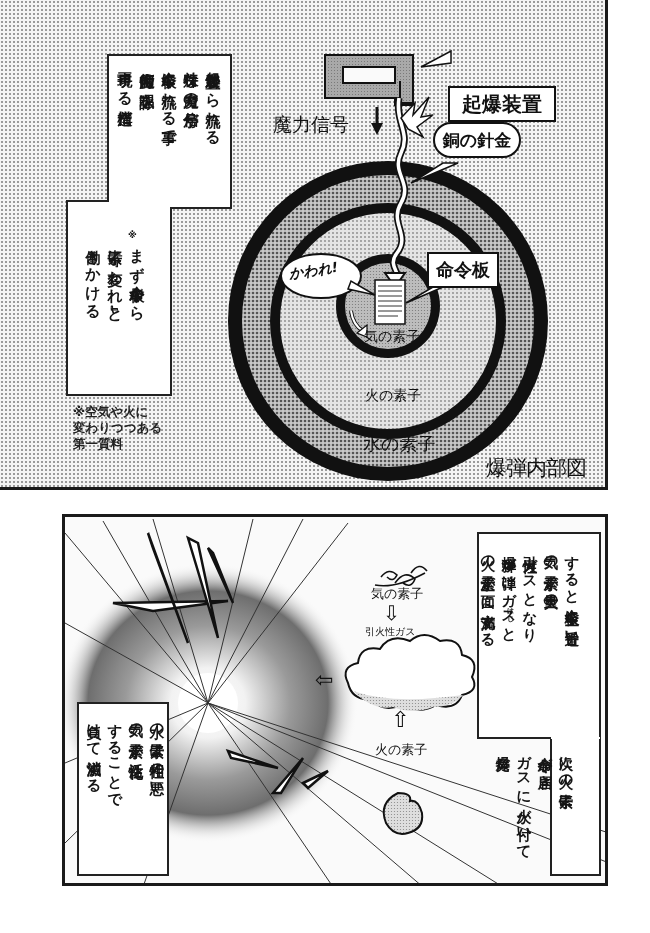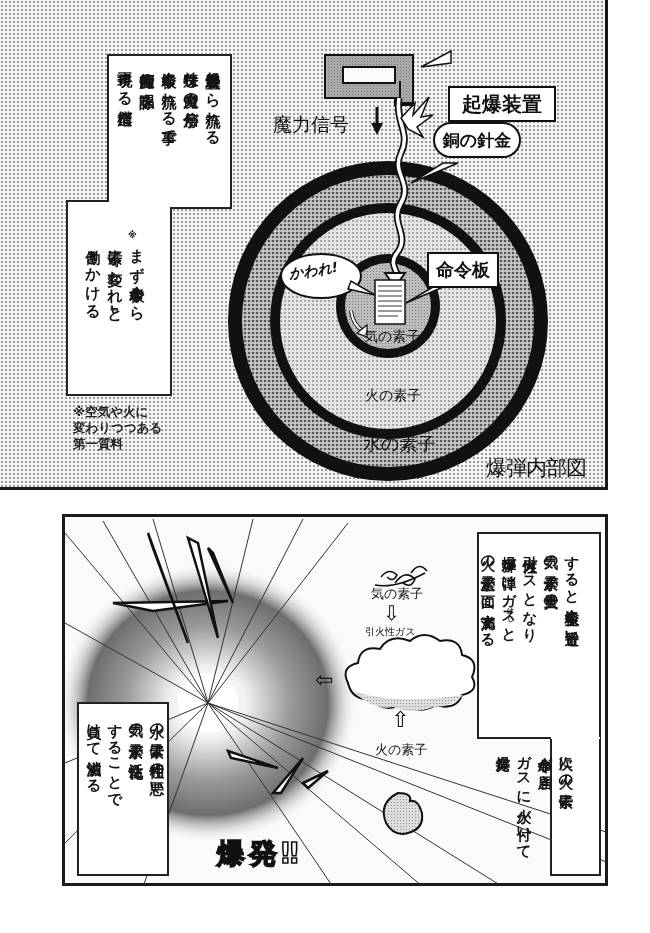--- a/index.html
+++ b/index.html
@@ -207,14 +207,13 @@
 することで
 負けて消滅する</div>
 
   <span class="label" style="left:306px;top:68px;font-size:13px;font-weight:normal;">気の素子</span>
   <span class="label" style="left:318px;top:84px;font-size:20px;font-weight:normal;">⇩</span>
   <span class="label" style="left:300px;top:108px;font-size:10px;font-weight:normal;">引火性ガス</span>
   <span class="label" style="left:250px;top:150px;font-size:22px;font-weight:normal;">⇦</span>
   <span class="label" style="left:326px;top:190px;font-size:22px;font-weight:normal;">⇧</span>
   <span class="label" style="left:310px;top:224px;font-size:13px;font-weight:normal;">火の素子</span>
 
-  <span class="label" style="left:152px;top:318px;font-size:28px;color:#fff;-webkit-text-stroke:1.6px #111;letter-spacing:4px;">爆発‼</span>
 </div>
 
 </body></html>

